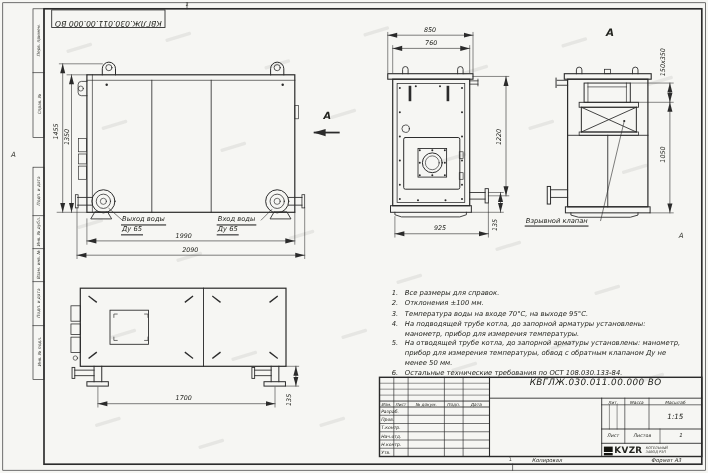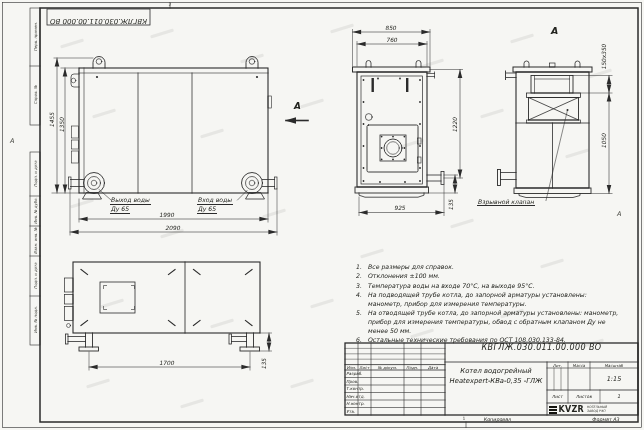--- a/index.html
+++ b/index.html
@@ -386,24 +386,20 @@
         <span class="note-num">5.</span>
         <span class="note-txt">На отводящей трубе котла, до запорной арматуры установлены: манометр, прибор для измерения температуры, обвод с обратным клапаном Ду не менее 50 мм.</span>
       </div>
       <div class="note-row">
         <span class="note-num">6.</span>
         <span class="note-txt">Остальные технические требования по ОСТ 108.030.133-84.</span>
       </div>
     </div>
 
   <div class="tb-txt doc-num">КВГЛЖ.030.011.00.000 ВО</div>
-  <div class="abs prod" style="position: absolute; left: 446px; top: 363px; width: 100px; height: 27px;">
-    <span>Котел водогрейный</span>
-    <span>Heatexpert-КВа-0,35 -ГЛЖ</span>
-  </div>
   <div class="tb-txt tb-small" style="left:345px;top:365px;width:13px;">Изм.</div>
   <div class="tb-txt tb-small" style="left:358px;top:365px;width:13px;">Лист</div>
   <div class="tb-txt tb-small" style="left:371px;top:365px;width:33px;">№ докум.</div>
   <div class="tb-txt tb-small" style="left:404px;top:365px;width:17px;">Подп.</div>
   <div class="tb-txt tb-small" style="left:421px;top:365px;width:24px;">Дата</div>
   <div class="tb-row-label" style="top:371.2px;">Разраб.</div>
   <div class="tb-row-label" style="top:378.7px;">Пров.</div>
   <div class="tb-row-label" style="top:386.2px;">Т.контр.</div>
   <div class="tb-row-label" style="top:393.7px;">Нач.отд.</div>
   <div class="tb-row-label" style="top:401.2px;">Н.контр.</div>

